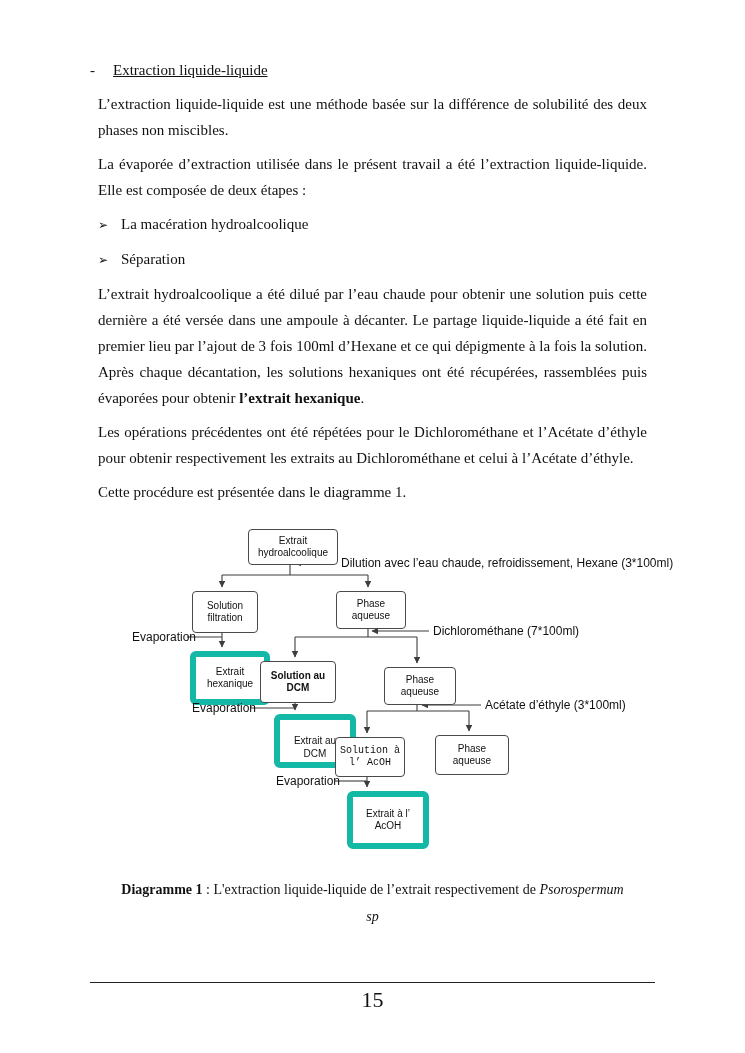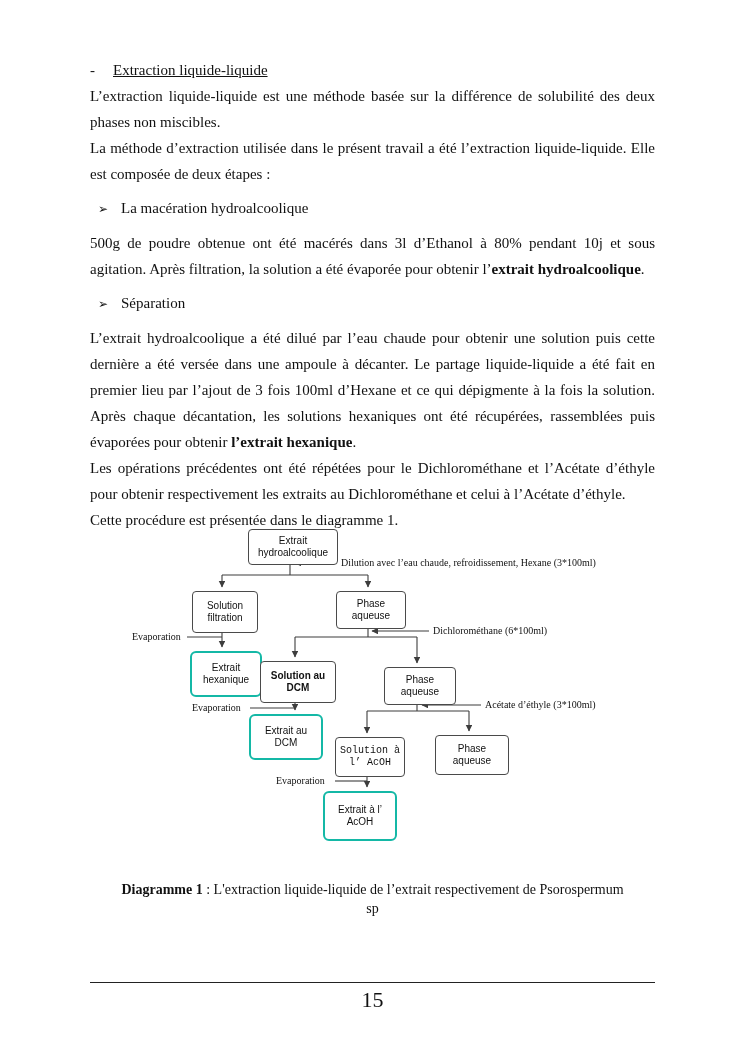--- a/index.html
+++ b/index.html
@@ -1,55 +1,54 @@
 <!DOCTYPE html>
 <html><head>
 <meta charset="utf-8">
 <style>
   html,body{margin:0;padding:0;background:#fff;}
   .page{position:relative;width:745px;height:1053px;background:#ffffff;color:#111;
         font-family:"Liberation Serif","DejaVu Serif",serif;overflow:hidden;}
   .content{position:absolute;top:57px;left:90px;width:565px;font-size:15px;line-height:26px;}
-  .para{margin:0;text-align:justify;}
+  .para{margin:8px;text-align:justify;}
   .heading-line{margin:0;}
   .dash{display:inline-block;width:23px;}
   .underline{text-decoration:underline;}
   .bullet-line{margin:8px;}
   .bullet-marker{display:inline-block;width:23px;font-family:"DejaVu Sans",sans-serif;font-size:12px;}
   .bold{font-weight:bold;}
-  .italic{}
+  .italic{font-style:italic;margin-top:8px;}
 
   .diagram{position:absolute;top:525px;left:95px;width:565px;height:320px;}
   .connectors{position:absolute;left:0;top:0;}
   .ln{fill:none;stroke:#3d3d3d;stroke-width:1.1;}
   .node{position:absolute;background:#fff;border:1px solid #4a4a4a;border-radius:4px;
         display:flex;align-items:center;justify-content:center;text-align:center;
         font-family:"Liberation Sans",sans-serif;font-size:10px;line-height:1.25;
         color:#111;padding:2px;}
-  .node.result{border:2px solid #14b8a6;border-radius:6px;}
-  .dlabel{position:absolute;font-family:Liberation Serif, serif;font-size:10px;
+  .node.result{border:6px solid #14b8a6;border-radius:6px;}
+  .dlabel{position:absolute;font-family:Liberation Sans, sans-serif;font-size:12px;
         white-space:nowrap;color:#111;line-height:12px;}
 
   .caption{position:absolute;top:880px;left:90px;width:565px;text-align:center;
         font-size:14px;line-height:19px;}
 
   .footer-rule{position:absolute;top:982px;left:90px;width:565px;border-top:1.2px solid #222;}
   .page-number{position:absolute;top:987px;left:0;width:745px;text-align:center;font-size:22px;}
 </style>
 </head>
 <body>
 
 <div class="page">
 
   <div class="content">
     <div class="heading-line"><span class="dash">-</span><span class="underline">Extraction liquide-liquide</span></div>
     <p class="para">L’extraction liquide-liquide est une méthode basée sur la différence de solubilité des deux phases non miscibles.</p>
-    <p class="para">La méthode d’extraction utilisée dans le présent travail a été l’extraction liquide-liquide. Elle est composée de deux étapes :</p>
+    <p class="para">La évaporée d’extraction utilisée dans le présent travail a été l’extraction liquide-liquide. Elle est composée de deux étapes :</p>
     <div class="bullet-line"><span class="bullet-marker">➢</span><span>La macération hydroalcoolique</span></div>
-    <p class="para"><span>500g de poudre obtenue ont été macérés dans 3l d’Ethanol à 80%  pendant 10j et sous agitation. Après filtration, la solution a été évaporée pour obtenir l’</span><span class="bold">extrait hydroalcoolique</span><span>.</span></p>
     <div class="bullet-line"><span class="bullet-marker">➢</span><span>Séparation</span></div>
     <p class="para"><span>L’extrait hydroalcoolique a été dilué par l’eau chaude pour obtenir une solution puis cette dernière a été versée dans une ampoule à décanter. Le partage liquide-liquide a été fait en premier lieu par l’ajout de 3 fois 100ml d’Hexane et ce qui dépigmente à la fois la solution. Après chaque décantation, les solutions hexaniques ont été récupérées, rassemblées puis évaporées pour obtenir </span><span class="bold">l’extrait hexanique</span><span>.</span></p>
     <p class="para">Les opérations précédentes ont été répétées pour le Dichlorométhane et l’Acétate d’éthyle pour obtenir respectivement les extraits au Dichlorométhane et celui à l’Acétate d’éthyle.</p>
     <p class="para">Cette procédure est présentée dans le diagramme 1.</p>
   </div>
 
   <div class="diagram">
     <svg class="connectors" width="565" height="320" viewBox="0 0 565 320">
       <defs>
         <marker id="ah" markerWidth="7" markerHeight="7" refX="5.5" refY="3" orient="auto">
@@ -87,35 +86,35 @@
       </div>
     <div class="node result" style="left:95px;top:126px;width:64px;height:38px;">
         <span>Extrait hexanique</span>
       </div>
     <div class="node" style="left:165px;top:136px;width:70px;height:36px;font-weight:bold;">
         <span>Solution au DCM</span>
       </div>
     <div class="node" style="left:289px;top:142px;width:66px;height:32px;">
         <span>Phase aqueuse</span>
       </div>
-    <div class="node result" style="left:154px;top:189px;width:66px;height:38px;">
+    <div class="node result" style="left:179px;top:189px;width:66px;height:38px;align-items:flex-end;">
         <span>Extrait au DCM</span>
       </div>
     <div class="node" style="left:240px;top:212px;width:64px;height:34px;font-family:Liberation Mono, monospace;">
         <span>Solution à l’ AcOH</span>
       </div>
     <div class="node" style="left:340px;top:210px;width:68px;height:34px;">
         <span>Phase aqueuse</span>
       </div>
-    <div class="node result" style="left:228px;top:266px;width:66px;height:42px;">
+    <div class="node result" style="left:252px;top:266px;width:66px;height:42px;">
         <span>Extrait à l’ AcOH</span>
       </div>
 
     <div class="dlabel" style="left:246px;top:32px;">Dilution avec l’eau chaude, refroidissement, Hexane (3*100ml)</div>
-    <div class="dlabel" style="left:338px;top:100px;">Dichlorométhane (6*100ml)</div>
+    <div class="dlabel" style="left:338px;top:100px;">Dichlorométhane (7*100ml)</div>
     <div class="dlabel" style="left:390px;top:174px;">Acétate d’éthyle (3*100ml)</div>
     <div class="dlabel" style="left:37px;top:106px;">Evaporation</div>
     <div class="dlabel" style="left:97px;top:177px;">Evaporation</div>
     <div class="dlabel" style="left:181px;top:250px;">Evaporation</div>
   </div>
 
   <div class="caption">
     <div><span class="bold">Diagramme 1</span><span> : </span><span>L'extraction liquide-liquide de l’extrait respectivement de </span><span class="italic">Psorospermum</span></div>
     <div class="italic">sp</div>
   </div>

